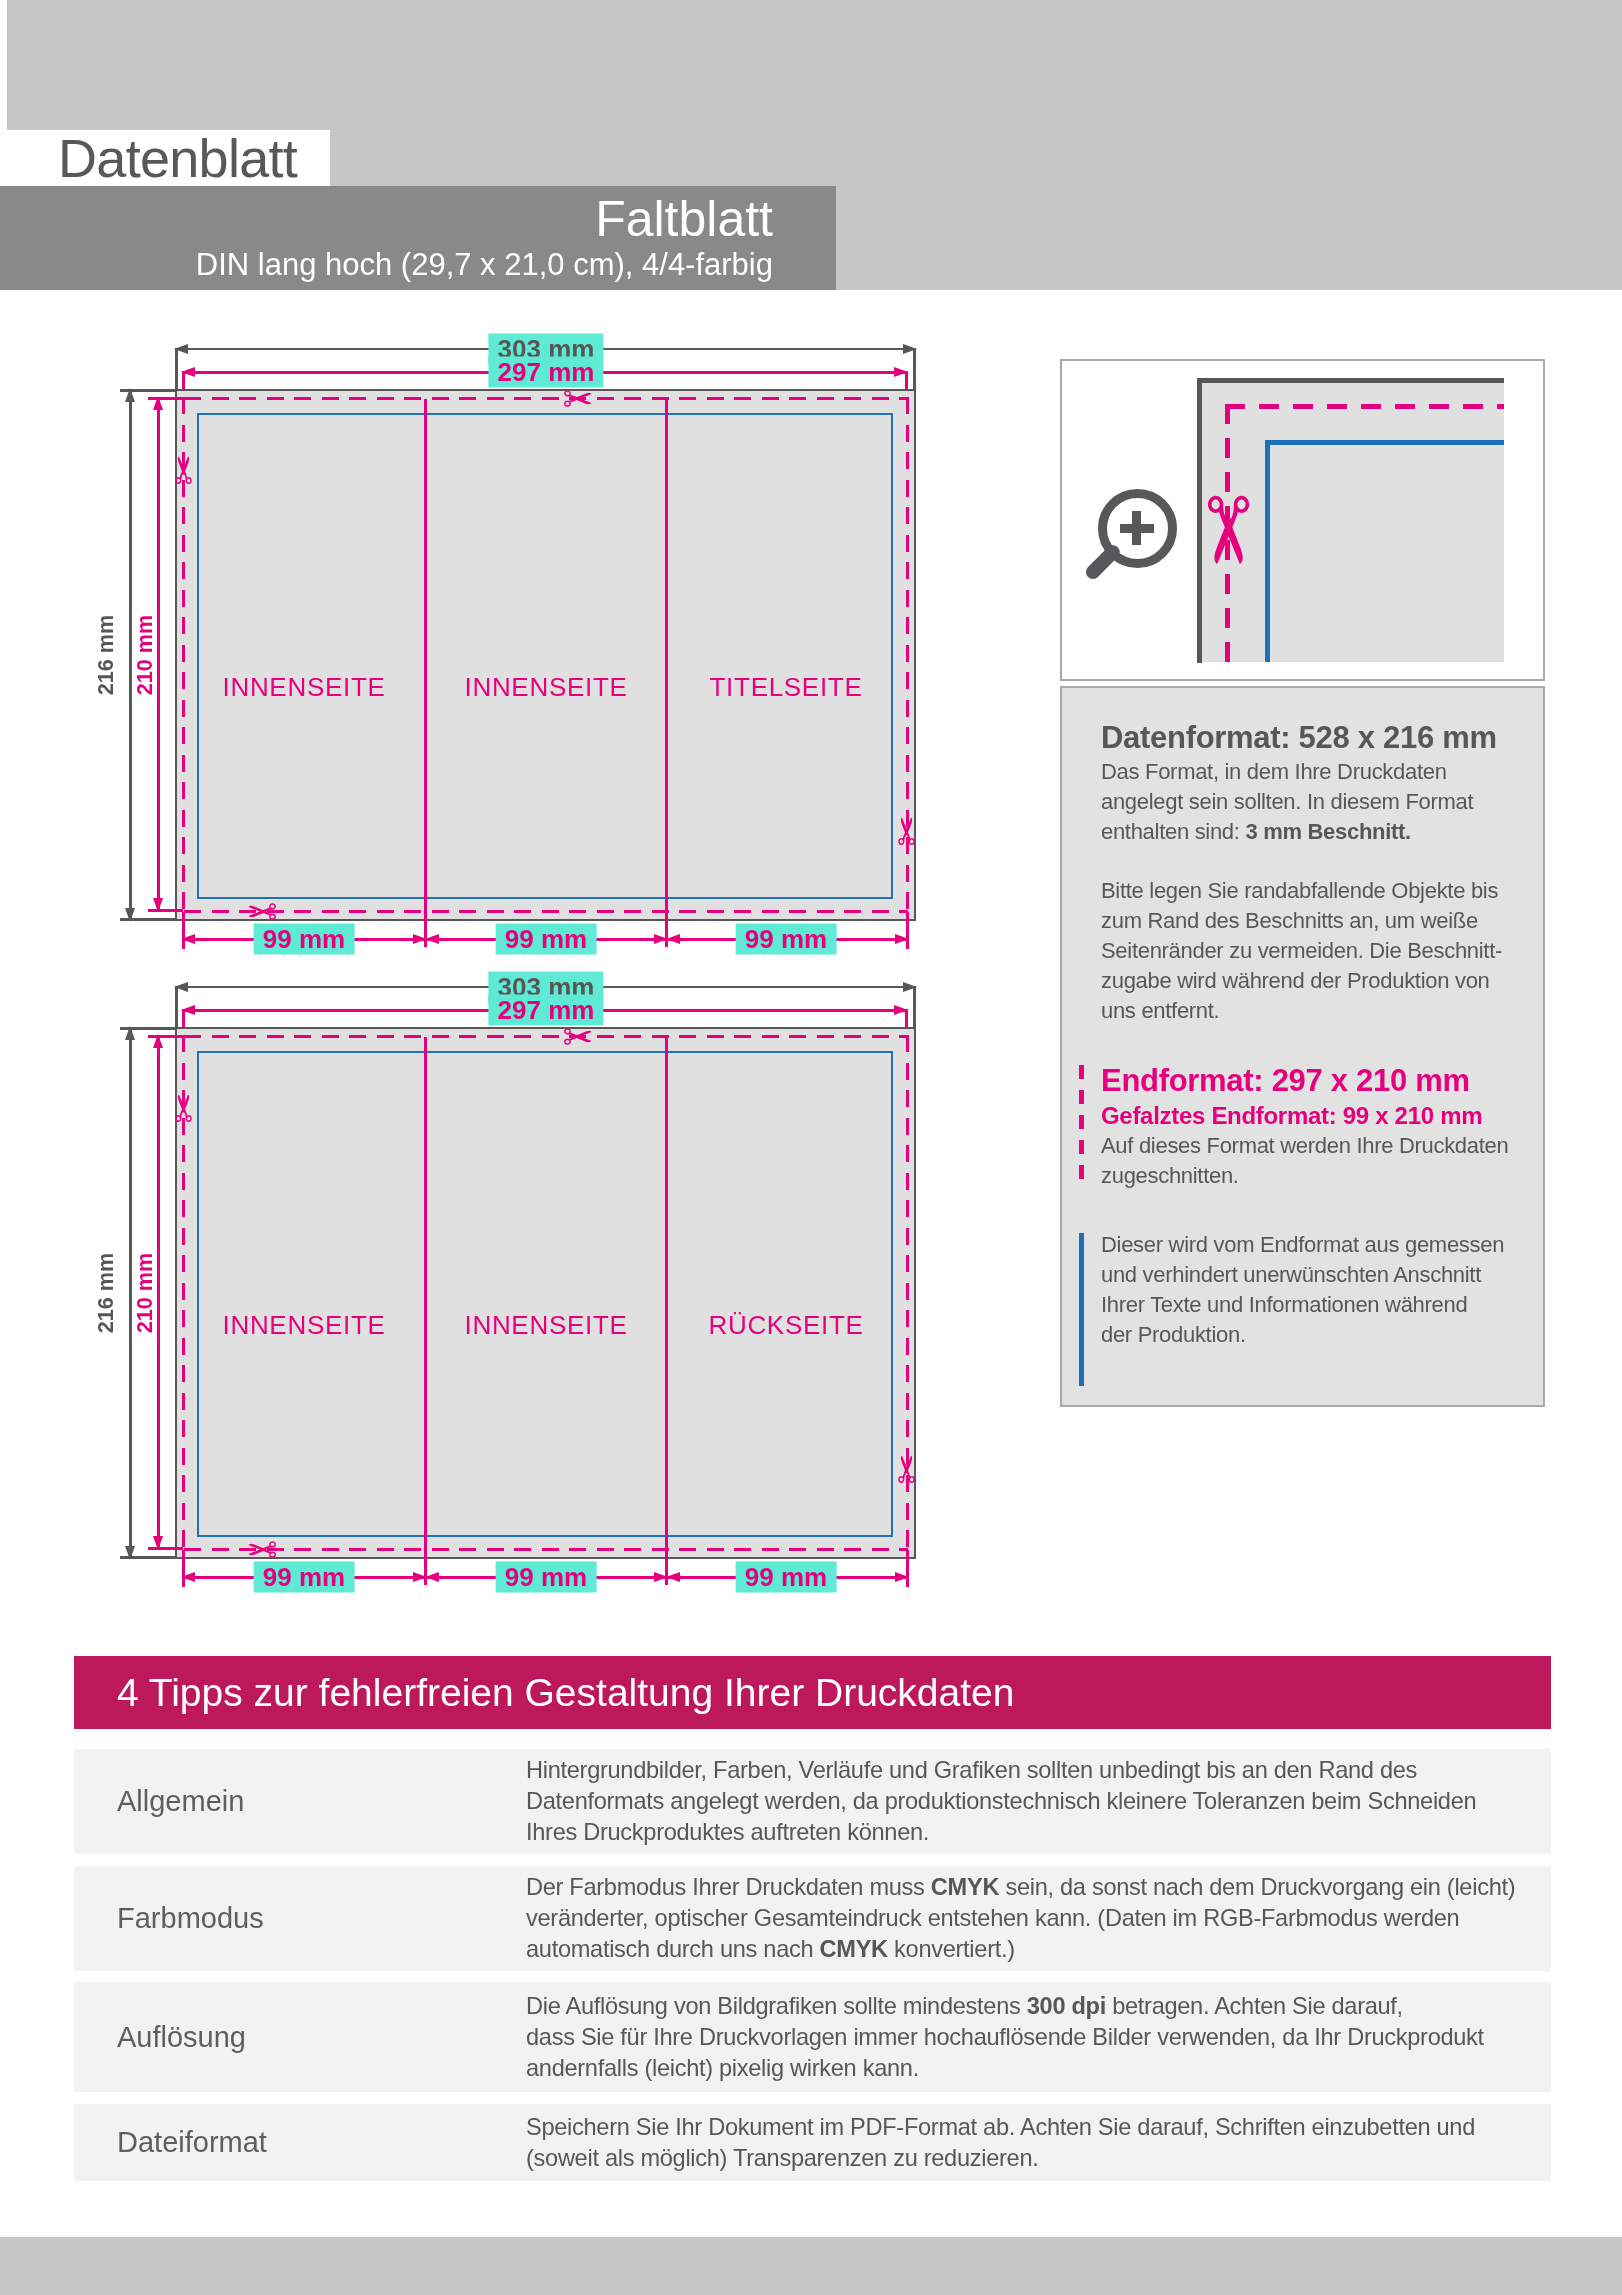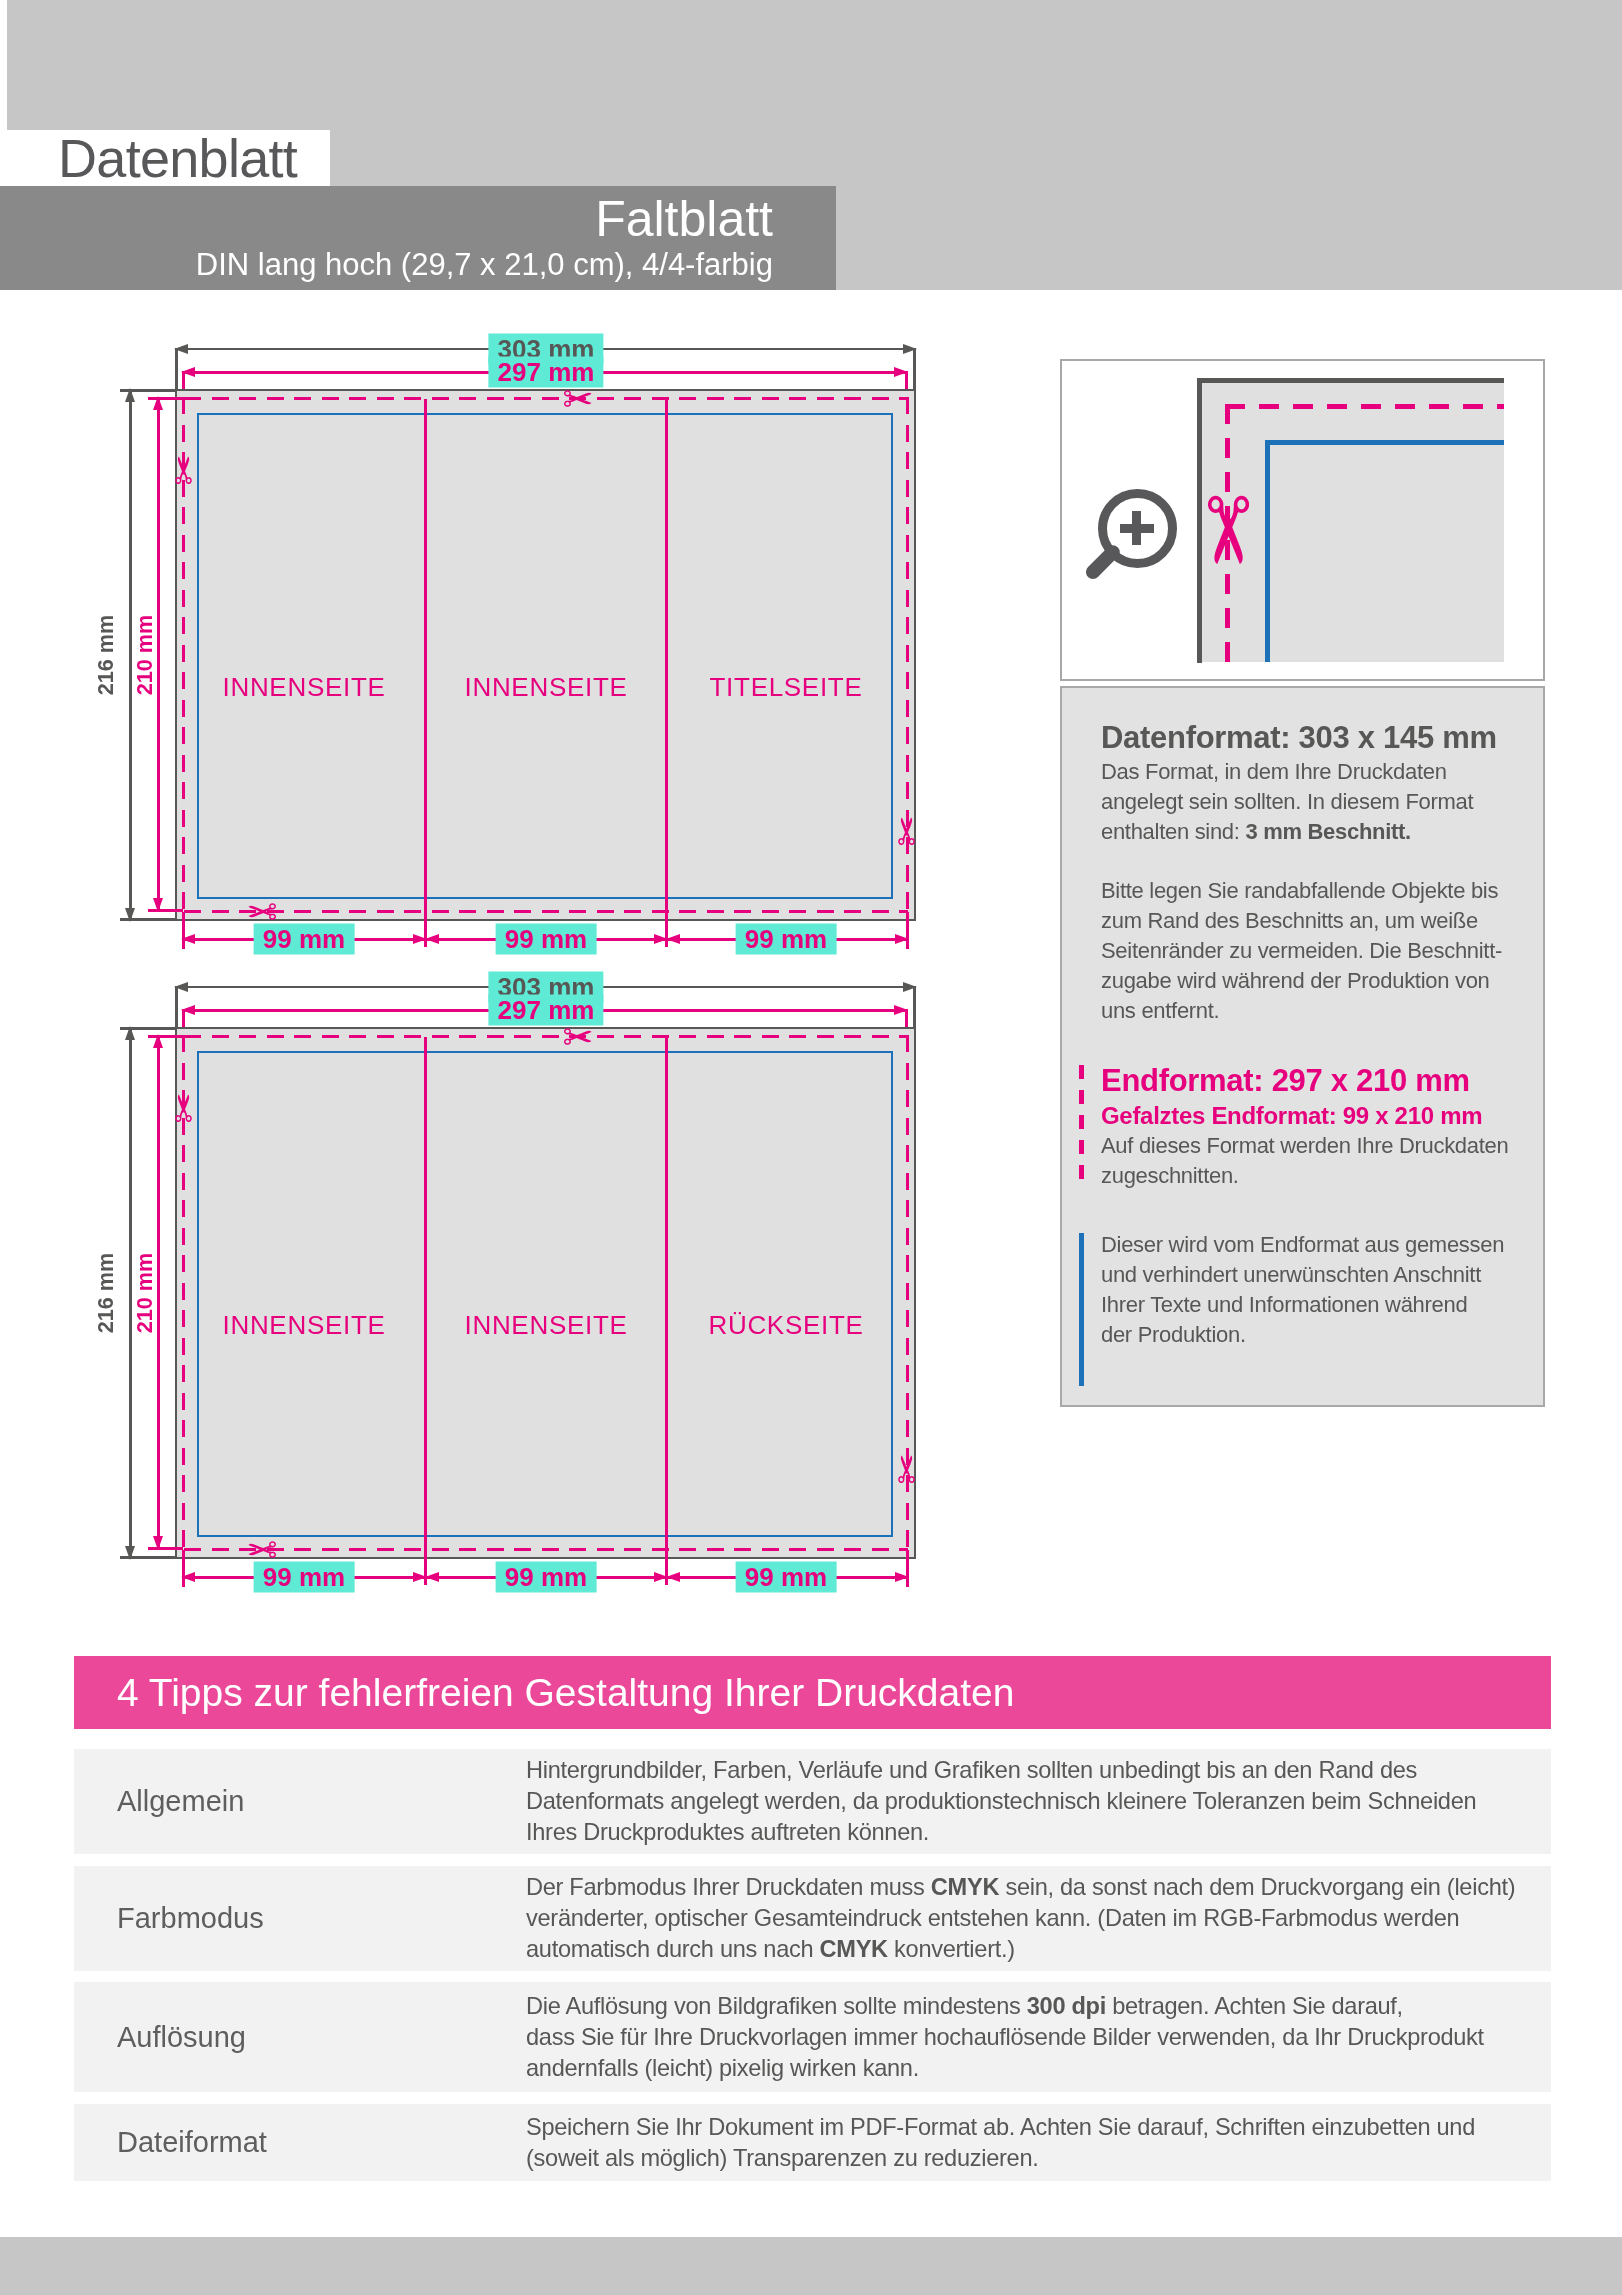--- a/index.html
+++ b/index.html
@@ -108,21 +108,21 @@
   .info-panel p{margin:0;white-space:nowrap;}
   .gap1{height:29px;} .gap2{height:36px;} .gap3{height:39px;}
   .accent{position:relative;}
   .end-block::before{content:'';position:absolute;left:-22px;top:2.6px;height:119px;width:4.6px;
       background:repeating-linear-gradient(180deg,#e6007e 0 14.4px,transparent 14.4px 25px);}
   .safe-block::before{content:'';position:absolute;left:-22px;top:2.6px;height:153px;width:4.6px;background:#1d71b8;}
   .mag-t{color:#e6007e;} .blue-t{color:#1d71b8;}
   .sub-h{font-size:24px;line-height:31px;font-weight:bold;white-space:nowrap;}
 
   
-  .tips-bar{left:74px;top:1656px;width:1477px;height:73px;background:#ec4899;color:#ffffff;
+  .tips-bar{left:74px;top:1656px;width:1477px;height:73px;background:#be185d;color:#ffffff;
             display:flex;align-items:center;padding-left:43px;box-sizing:border-box;font-size:39px;}
   .tip-row{position:absolute;left:74px;width:1477px;background:#f2f2f2;display:flex;align-items:center;box-sizing:border-box;}
   .r1{top:1749px;height:105px;} .r2{top:1866px;height:105px;justify-content:flex-end;}
   .r3{top:1982px;height:110px;} .r4{top:2104px;height:77px;}
   .tip-label{width:452px;padding-left:43px;box-sizing:border-box;font-size:29px;color:#5e5e5e;flex-shrink:0;}
   .tip-text{flex:1;font-size:23.6px;line-height:31px;letter-spacing:-0.3px;color:#575756;white-space:nowrap;}
 
   .footer{left:0;top:2237px;width:1623px;height:59px;background:#c6c6c6;}
 </style>
 </head>
@@ -231,21 +231,21 @@
 <div class="abs ill-blue-h"></div>
 <div class="abs ill-scis">✂</div>
 <div class="abs mag-icon">
   <div class="mag-ring"></div>
   <div class="mag-plus-h"></div>
   <div class="mag-plus-v"></div>
   <div class="mag-handle"></div>
 </div>
 
 <div class="abs info-panel">
-  <div class="h">Datenformat: 303 x 145 mm</div>
+  <div class="h">Datenformat: 528 x 216 mm</div>
   <p><span>Das Format, in dem Ihre Druckdaten</span><br><span>angelegt sein sollten. In diesem Format</span><br><span>enthalten sind: </span><b>3 mm Beschnitt.</b></p>
   <div class="gap1"></div>
   <p><span>Bitte legen Sie randabfallende Objekte bis</span><br><span>zum Rand des Beschnitts an, um weiße</span><br><span>Seitenränder zu vermeiden. Die Beschnitt-</span><br><span>zugabe wird während der Produktion von</span><br><span>uns entfernt.</span></p>
   <div class="gap2"></div>
   <div class="accent end-block">
     <div class="h mag-t">Endformat: 297 x 210 mm</div>
     <div class="sub-h mag-t">Gefalztes Endformat: 99 x 210 mm</div>
     <p><span>Auf dieses Format werden Ihre Druckdaten</span><br><span>zugeschnitten.</span></p>
   </div>
   <div class="gap3"></div>

